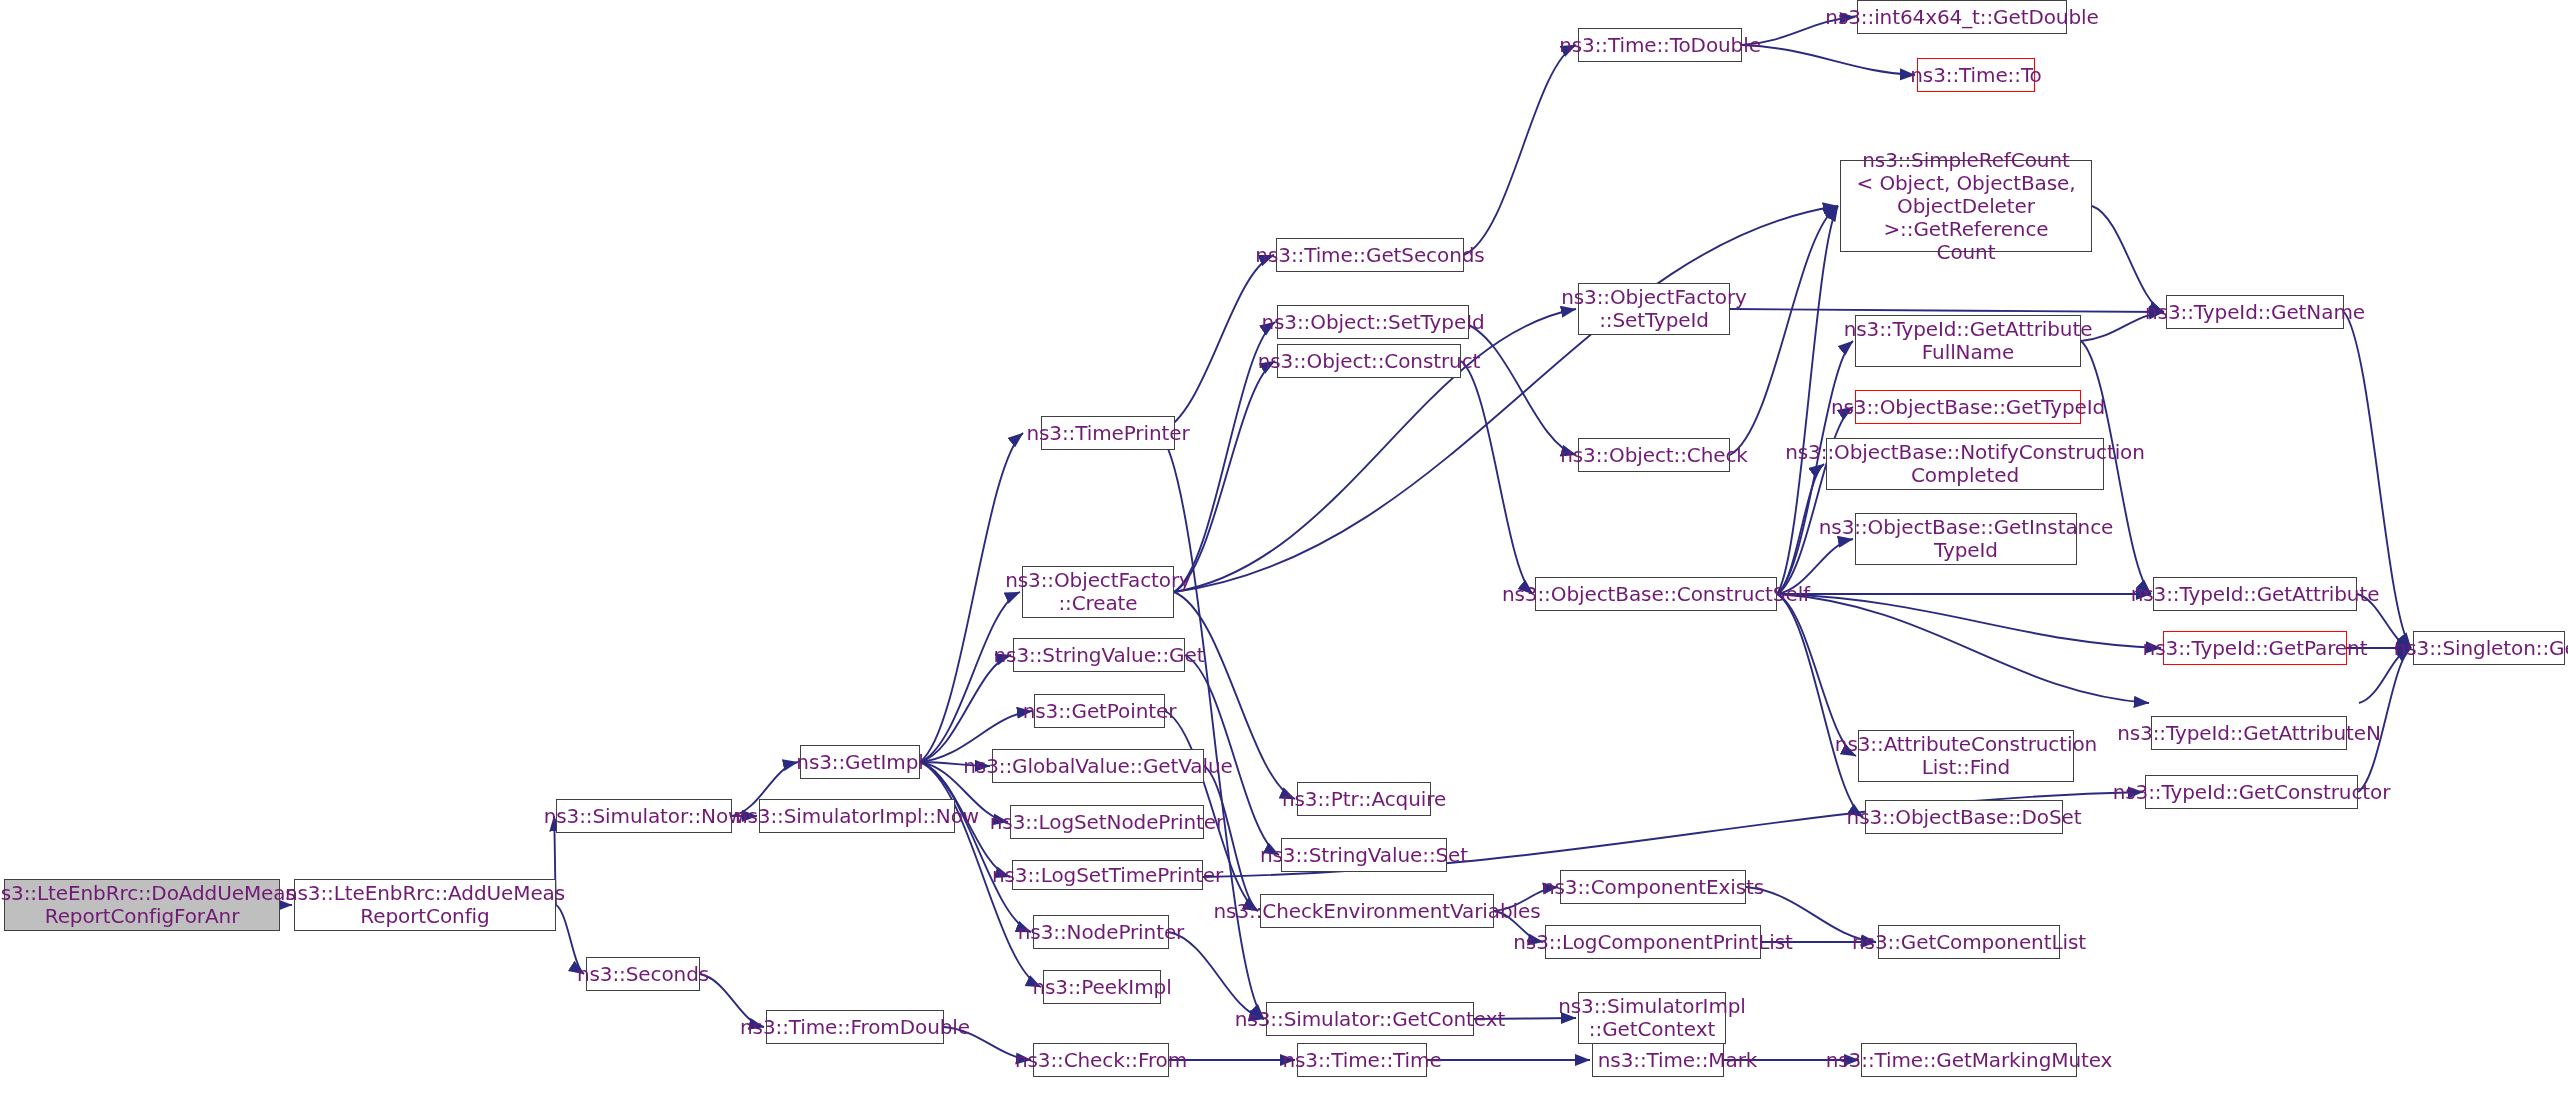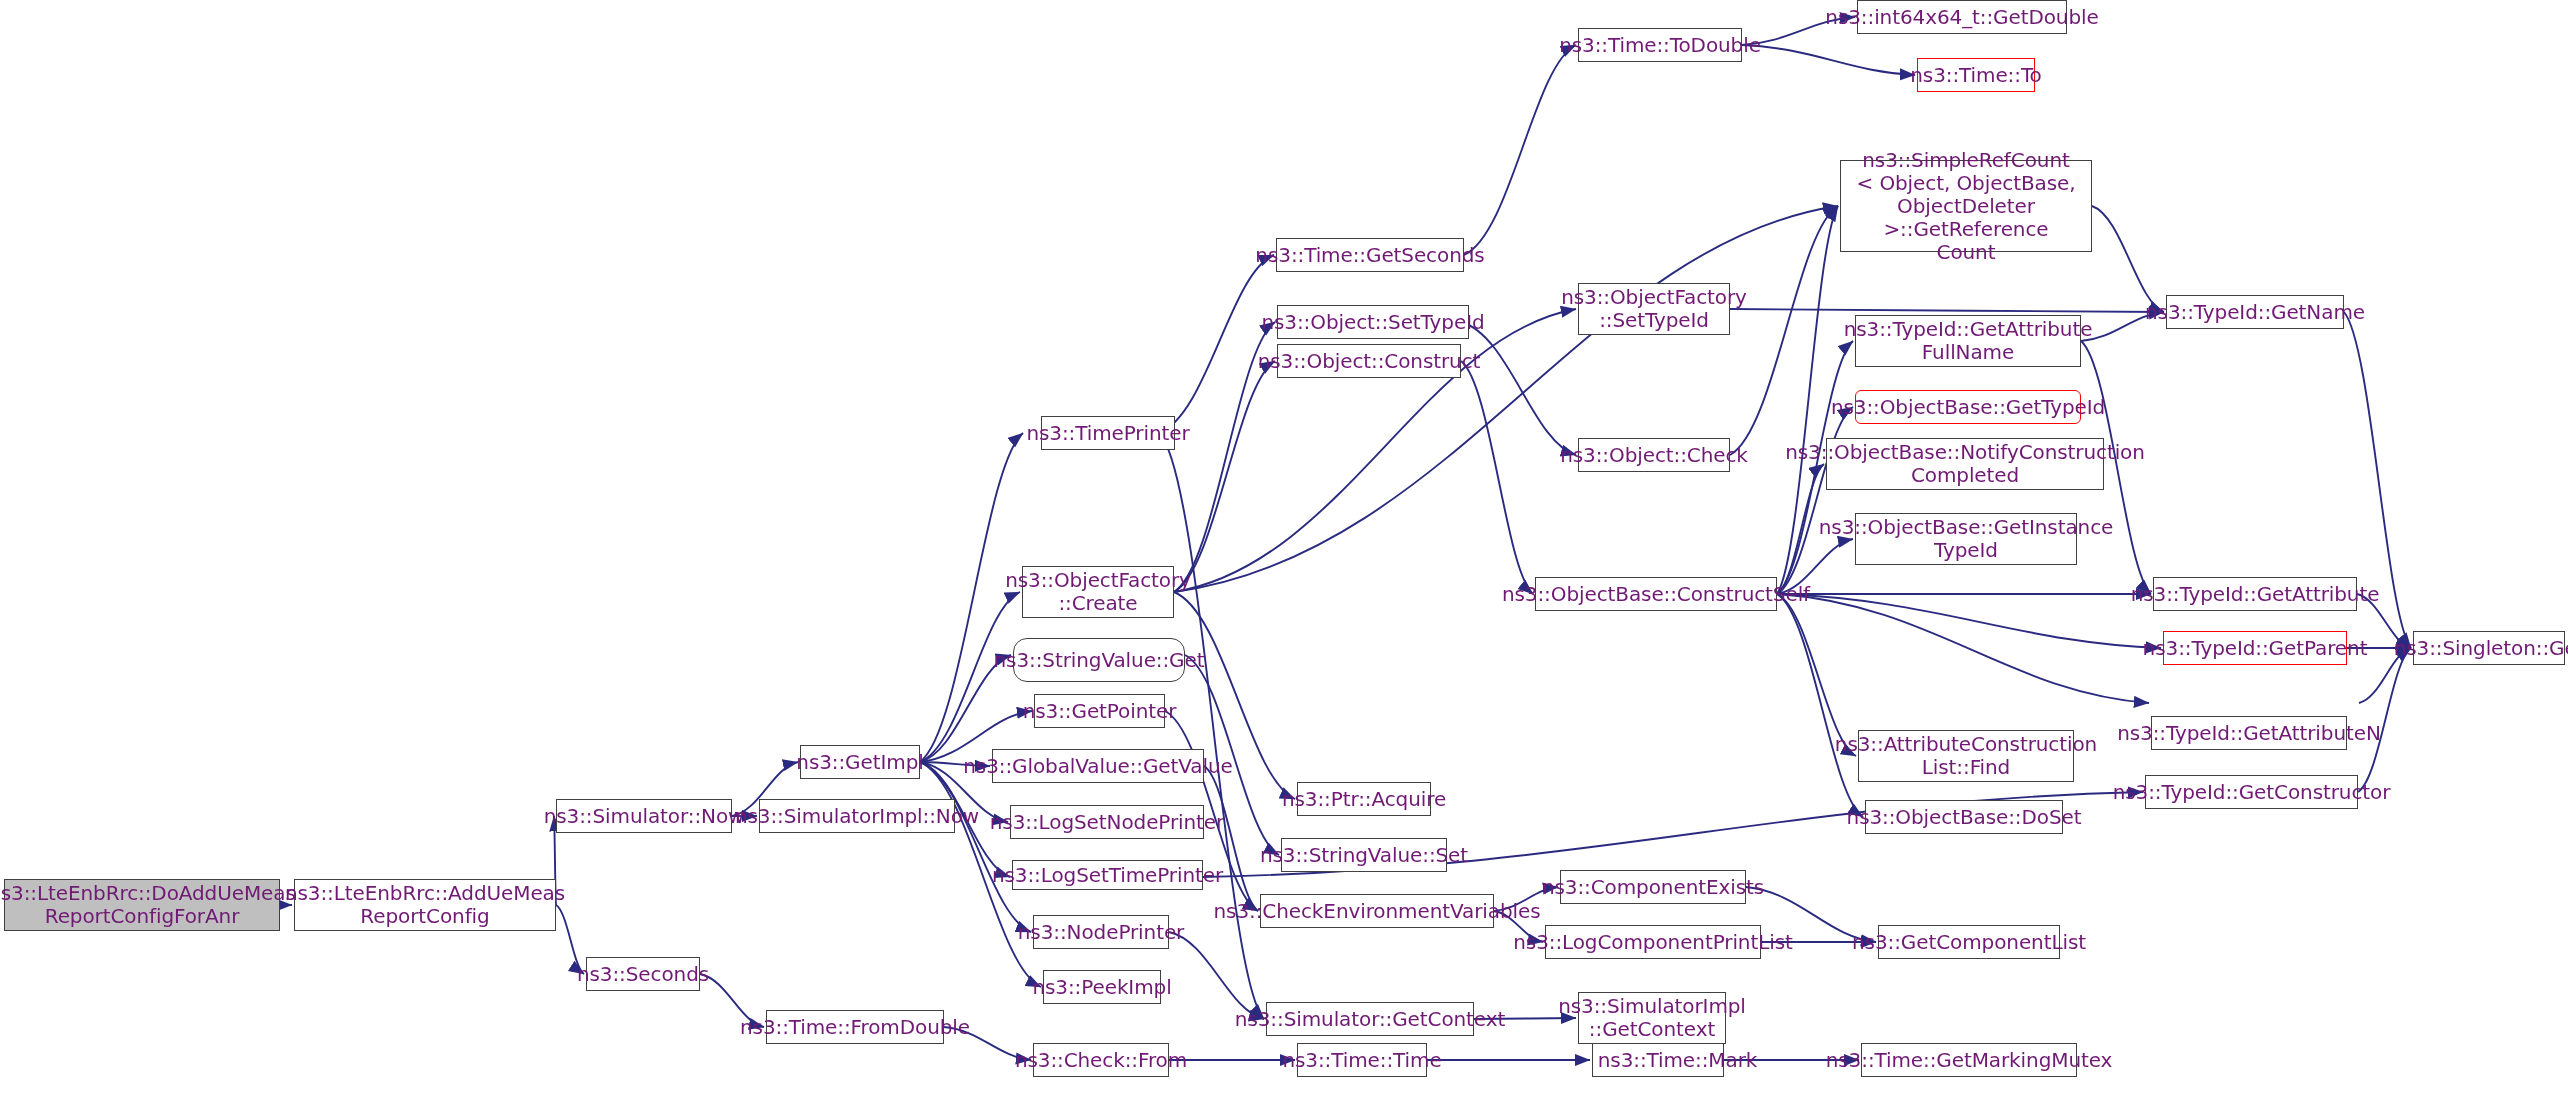--- a/index.html
+++ b/index.html
@@ -128,21 +128,21 @@
       <div class="node" style="left: 294px; top: 879px; width: 262px; height: 52px;">ns3::LteEnbRrc::AddUeMeas
 ReportConfig</div>
       <div class="node" style="left: 556px; top: 799px; width: 176px; height: 34px;">ns3::Simulator::Now</div>
       <div class="node" style="left: 586px; top: 957px; width: 114px; height: 34px;">ns3::Seconds</div>
       <div class="node" style="left: 759px; top: 799px; width: 196px; height: 34px;">ns3::SimulatorImpl::Now</div>
       <div class="node" style="left: 800px; top: 745px; width: 120px; height: 34px;">ns3::GetImpl</div>
       <div class="node" style="left: 766px; top: 1010px; width: 178px; height: 34px;">ns3::Time::FromDouble</div>
       <div class="node" style="left: 1025px; top: 416px; width: 134px; height: 34px; margin-left: 16px;">ns3::TimePrinter</div>
       <div class="node" style="left: 1022px; top: 566px; width: 152px; height: 52px;">ns3::ObjectFactory
 ::Create</div>
-      <div class="node" style="left: 1013px; top: 638px; width: 172px; height: 44px; border-radius: 14px;">ns3::StringValue::Get</div>
+      <div class="node" style="left: 1013px; top: 638px; width: 172px; height: 34px;">ns3::StringValue::Get</div>
       <div class="node" style="left: 1034px; top: 694px; width: 131px; height: 34px;">ns3::GetPointer</div>
       <div class="node" style="left: 992px; top: 749px; width: 212px; height: 34px;">ns3::GlobalValue::GetValue</div>
       <div class="node" style="left: 1010px; top: 805px; width: 194px; height: 34px;">ns3::LogSetNodePrinter</div>
       <div class="node" style="left: 1012px; top: 860px; width: 191px; height: 30px;">ns3::LogSetTimePrinter</div>
       <div class="node" style="left: 1033px; top: 915px; width: 136px; height: 34px;">ns3::NodePrinter</div>
       <div class="node" style="left: 1043px; top: 970px; width: 118px; height: 34px;">ns3::PeekImpl</div>
       <div class="node" style="left: 1033px; top: 1043px; width: 136px; height: 34px;">ns3::Check::From</div>
       <div class="node" style="left: 1276px; top: 238px; width: 188px; height: 34px;">ns3::Time::GetSeconds</div>
       <div class="node" style="left: 1277px; top: 305px; width: 192px; height: 34px;">ns3::Object::SetTypeId</div>
       <div class="node" style="left: 1277px; top: 344px; width: 184px; height: 34px;">ns3::Object::Construct</div>
@@ -162,21 +162,21 @@
 ::GetContext</div>
       <div class="node" style="left: 1592px; top: 1043px; width: 132px; height: 34px; padding-left: 43px;">ns3::Time::Mark</div>
       <div class="node" style="left: 1857px; top: 0px; width: 210px; height: 34px;">ns3::int64x64_t::GetDouble</div>
       <div class="node alert" style="left: 1917px; top: 58px; width: 118px; height: 34px;">ns3::Time::To</div>
       <div class="node" style="left: 1840px; top: 160px; width: 252px; height: 92px;">ns3::SimpleRefCount
 &lt; Object, ObjectBase,
  ObjectDeleter &gt;::GetReference
 Count</div>
       <div class="node" style="left: 1855px; top: 315px; width: 226px; height: 52px;">ns3::TypeId::GetAttribute
 FullName</div>
-      <div class="node alert" style="left: 1855px; top: 390px; width: 226px; height: 34px; border-radius: 6px;">ns3::ObjectBase::GetTypeId</div>
+      <div class="node alert" style="left: 1855px; top: 390px; width: 226px; height: 34px;">ns3::ObjectBase::GetTypeId</div>
       <div class="node" style="left: 1826px; top: 438px; width: 278px; height: 52px;">ns3::ObjectBase::NotifyConstruction
 Completed</div>
       <div class="node" style="left: 1855px; top: 513px; width: 222px; height: 52px;">ns3::ObjectBase::GetInstance
 TypeId</div>
       <div class="node" style="left: 1858px; top: 730px; width: 216px; height: 52px;">ns3::AttributeConstruction
 List::Find</div>
       <div class="node" style="left: 1865px; top: 800px; width: 198px; height: 34px;">ns3::ObjectBase::DoSet</div>
       <div class="node" style="left: 1878px; top: 925px; width: 182px; height: 34px;">ns3::GetComponentList</div>
       <div class="node" style="left: 1861px; top: 1043px; width: 216px; height: 34px;">ns3::Time::GetMarkingMutex</div>
       <div class="node" style="left: 2166px; top: 295px; width: 178px; height: 34px;">ns3::TypeId::GetName</div>

